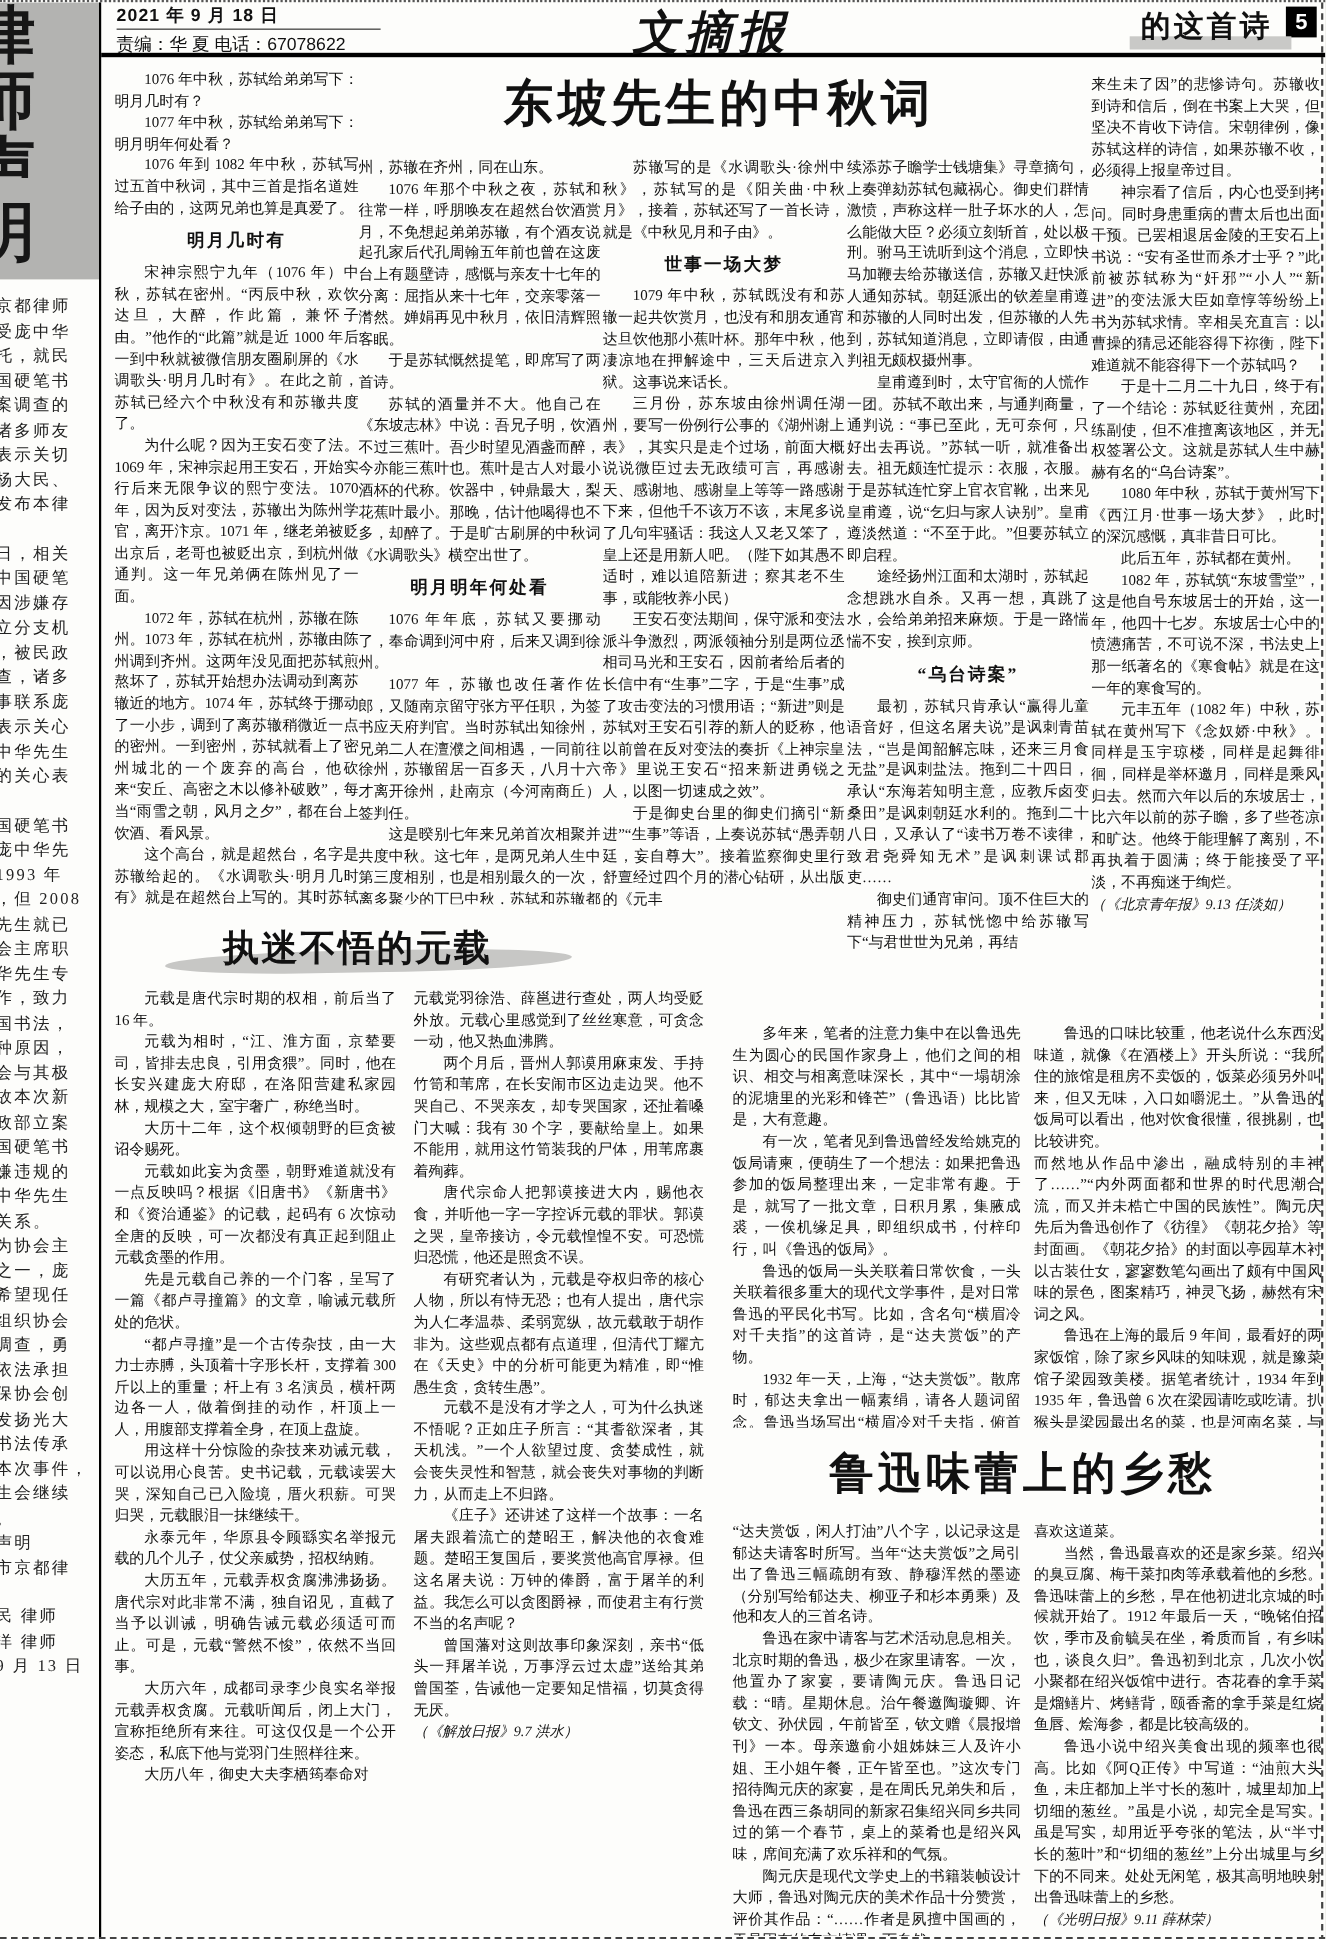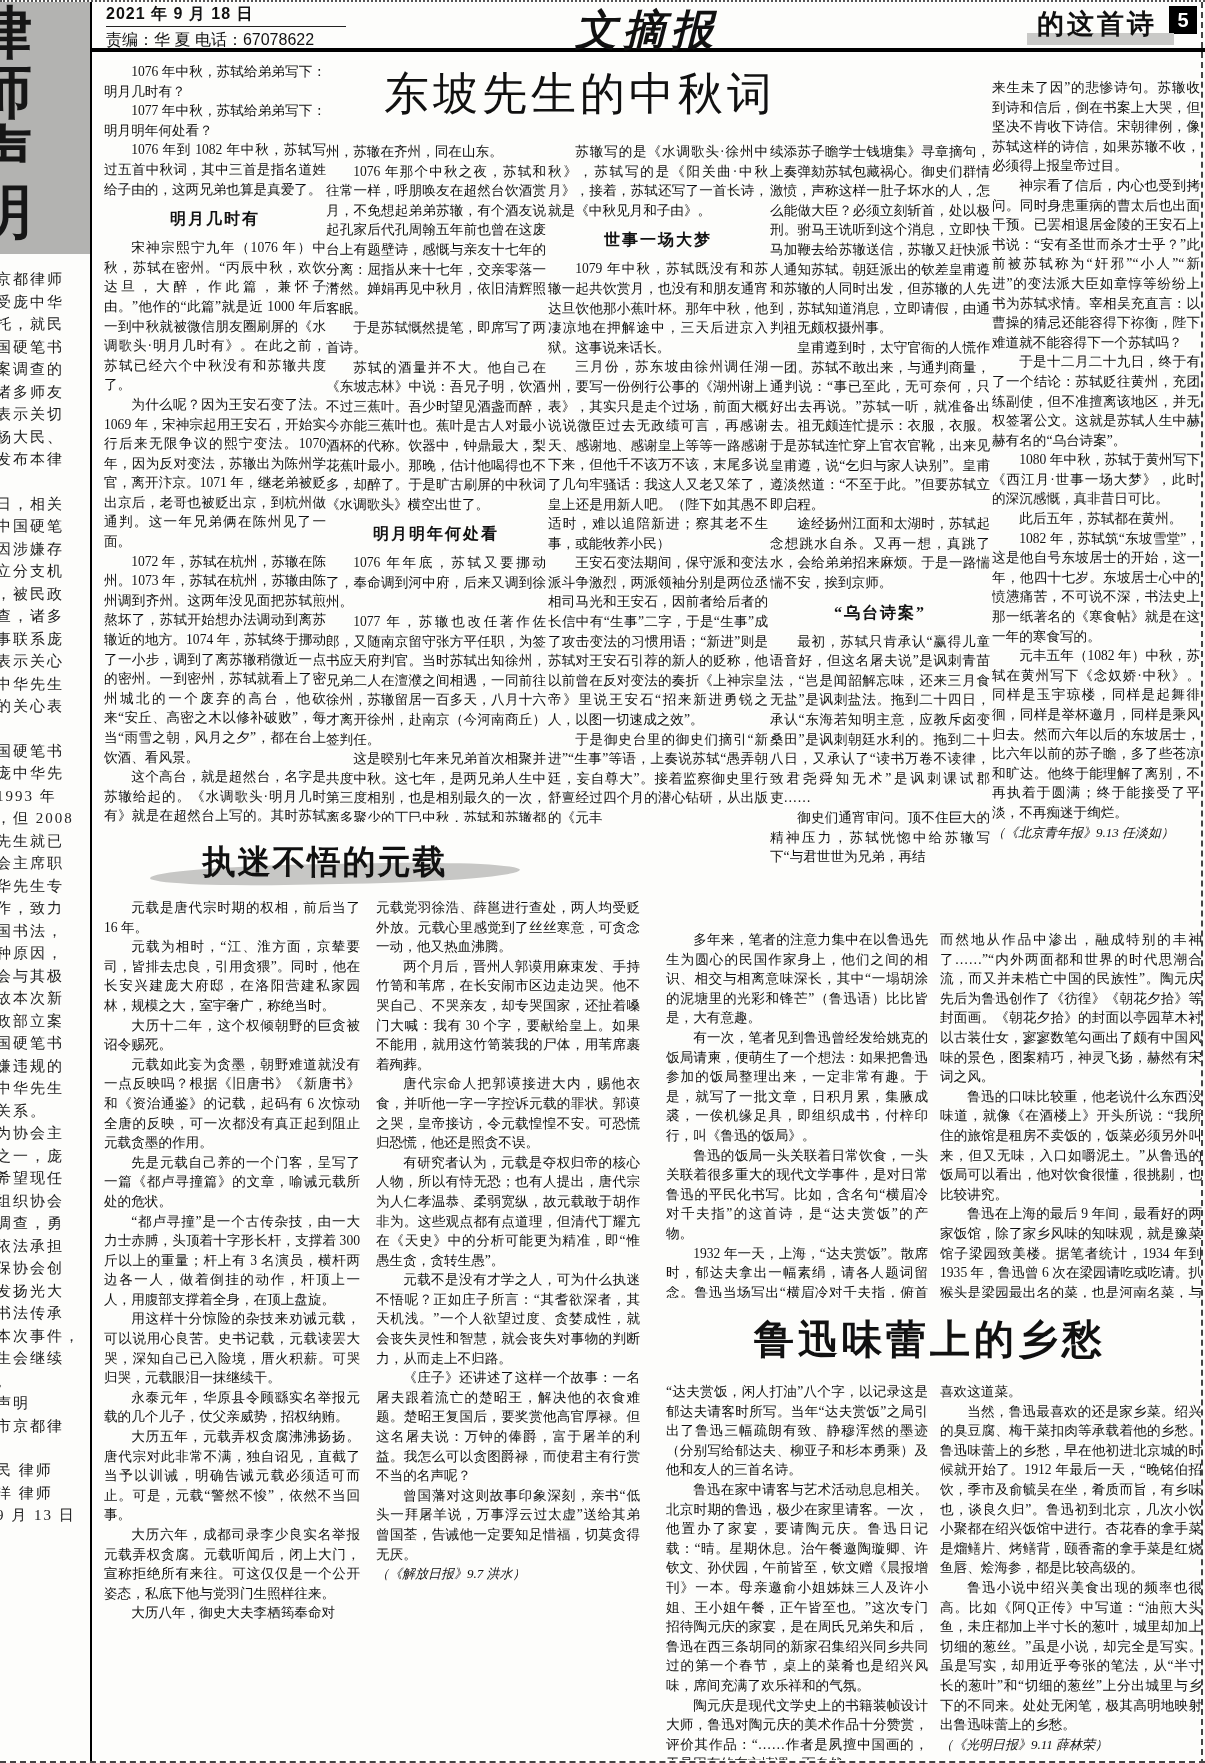--- a/index.html
+++ b/index.html
@@ -31,22 +31,22 @@
         display:flex;align-items:center;justify-content:center;margin-left:8px;
         font-family:"Liberation Sans","DejaVu Sans",sans-serif;}
   
   .col{position:absolute;overflow:hidden;text-align:justify;}
   .col p{margin:0;}
   .para{font-size:13.6px;line-height:19.6px;text-indent:2em;}
   .para.cont{text-indent:0;}
   .subhead{margin:10px 0 8px 0;text-align:center;font-size:16px;font-weight:bold;letter-spacing:2px;}
   .attr{font-size:13px;line-height:20px;text-align:left;font-style:italic;margin-top:2px;}
   
-  #a1-title{position:absolute;left:384px;top:62px;width:500px;
-        font-size:45px;font-weight:400;letter-spacing:4px;
+  #a1-title{position:absolute;left:404px;top:62px;width:500px;text-align:center;
+        font-size:45px;font-weight:700;letter-spacing:4px;
         font-family:"Liberation Sans","DejaVu Sans",sans-serif;}
   
   #a2-title{position:absolute;left:175px;top:838px;width:300px;text-align:center;
         font-size:33px;font-weight:900;letter-spacing:2px;z-index:2;
         font-family:"Liberation Sans","DejaVu Sans",sans-serif;}
   #a2-swoosh{position:absolute;left:150px;top:862px;width:370px;height:20px;background:#c7c7c5;
         border-radius:50% 40% 50% 40%/60% 50% 60% 50%;transform:rotate(-1deg);z-index:1;}
   
   #a3-title{position:absolute;left:680px;top:1310px;width:500px;text-align:center;
         font-size:40px;font-weight:900;letter-spacing:4px;
@@ -169,21 +169,21 @@
       <p class="para">于是御史台里的御史们摘引“新进”“生事”等语，上奏说苏轼“愚弄朝廷，妄自尊大”。接着监察御史里行舒亶经过四个月的潜心钻研，从出版的《元丰</p>
     </div>
   <div class="col" style="left:770px;top:140px;width:220px;height:752px;">
       <p class="para cont">续添苏子瞻学士钱塘集》寻章摘句，上奏弹劾苏轼包藏祸心。御史们群情激愤，声称这样一肚子坏水的人，怎么能做大臣？必须立刻斩首，处以极刑。驸马王诜听到这个消息，立即快马加鞭去给苏辙送信，苏辙又赶快派人通知苏轼。朝廷派出的钦差皇甫遵和苏辙的人同时出发，但苏辙的人先到，苏轼知道消息，立即请假，由通判祖无颇权摄州事。</p>
       <p class="para">皇甫遵到时，太守官衙的人慌作一团。苏轼不敢出来，与通判商量，通判说：“事已至此，无可奈何，只好出去再说。”苏轼一听，就准备出去。祖无颇连忙提示：衣服，衣服。于是苏轼连忙穿上官衣官靴，出来见皇甫遵，说“乞归与家人诀别”。皇甫遵淡然道：“不至于此。”但要苏轼立即启程。</p>
       <p class="para">途经扬州江面和太湖时，苏轼起念想跳水自杀。又再一想，真跳了水，会给弟弟招来麻烦。于是一路惴惴不安，挨到京师。</p>
       <h3 class="subhead" style="margin: 10px 0px 8px;">“乌台诗案”</h3>
       <p class="para">最初，苏轼只肯承认“赢得儿童语音好，但这名屠夫说”是讽刺青苗法，“岂是闻韶解忘味，还来三月食无盐”是讽刺盐法。拖到二十四日，承认“东海若知明主意，应教斥卤变桑田”是讽刺朝廷水利的。拖到二十八日，又承认了“读书万卷不读律，致君尧舜知无术”是讽刺课试郡吏……</p>
       <p class="para">御史们通宵审问。顶不住巨大的精神压力，苏轼恍惚中给苏辙写下“与君世世为兄弟，再结</p>
     </div>
-  <div class="col" style="left:992px;top:76px;width:208px;height:832px;">
+  <div class="col" style="left:992px;top:65px;width:208px;height:832px;">
       <p class="para cont">来生未了因”的悲惨诗句。苏辙收到诗和信后，倒在书案上大哭，但坚决不肯收下诗信。宋朝律例，像苏轼这样的诗信，如果苏辙不收，必须得上报皇帝过目。</p>
       <p class="para">神宗看了信后，内心也受到拷问。同时身患重病的曹太后也出面干预。已罢相退居金陵的王安石上书说：“安有圣世而杀才士乎？”此前被苏轼称为“奸邪”“小人”“新进”的变法派大臣如章惇等纷纷上书为苏轼求情。宰相吴充直言：以曹操的猜忌还能容得下祢衡，陛下难道就不能容得下一个苏轼吗？</p>
       <p class="para">于是十二月二十九日，终于有了一个结论：苏轼贬往黄州，充团练副使，但不准擅离该地区，并无权签署公文。这就是苏轼人生中赫赫有名的“乌台诗案”。</p>
       <p class="para">1080 年中秋，苏轼于黄州写下《西江月·世事一场大梦》，此时的深沉感慨，真非昔日可比。</p>
       <p class="para">此后五年，苏轼都在黄州。</p>
       <p class="para">1082 年，苏轼筑“东坡雪堂”，这是他自号东坡居士的开始，这一年，他四十七岁。东坡居士心中的愤懑痛苦，不可说不深，书法史上那一纸著名的《寒食帖》就是在这一年的寒食写的。</p>
       <p class="para">元丰五年（1082 年）中秋，苏轼在黄州写下《念奴娇·中秋》。同样是玉宇琼楼，同样是起舞徘徊，同样是举杯邀月，同样是乘风归去。然而六年以后的东坡居士，比六年以前的苏子瞻，多了些苍凉和旷达。他终于能理解了离别，不再执着于圆满；终于能接受了平淡，不再痴迷于绚烂。</p>
       <p class="attr">（《北京青年报》9.13 任淡如）</p>
     </div>
 
@@ -213,22 +213,22 @@
       <p class="attr">（《解放日报》9.7 洪水）</p>
     </div>
 
   <div class="col" style="left:666px;top:928px;width:262px;height:368px;">
       <p class="para">多年来，笔者的注意力集中在以鲁迅先生为圆心的民国作家身上，他们之间的相识、相交与相离意味深长，其中“一塌胡涂的泥塘里的光彩和锋芒”（鲁迅语）比比皆是，大有意趣。</p>
       <p class="para">有一次，笔者见到鲁迅曾经发给姚克的饭局请柬，便萌生了一个想法：如果把鲁迅参加的饭局整理出来，一定非常有趣。于是，就写了一批文章，日积月累，集腋成裘，一俟机缘足具，即组织成书，付梓印行，叫《鲁迅的饭局》。</p>
       <p class="para">鲁迅的饭局一头关联着日常饮食，一头关联着很多重大的现代文学事件，是对日常鲁迅的平民化书写。比如，含名句“横眉冷对千夫指”的这首诗，是“达夫赏饭”的产物。</p>
       <p class="para">1932 年一天，上海，“达夫赏饭”。散席时，郁达夫拿出一幅素绢，请各人题词留念。鲁迅当场写出“横眉冷对千夫指，俯首甘为孺子牛”赠郁达夫，字的上角写有</p>
     </div>
   <div class="col" style="left:940px;top:928px;width:262px;height:368px;">
+      <p class="para">鲁迅的口味比较重，他老说什么东西没味道，就像《在酒楼上》开头所说：“我所住的旅馆是租房不卖饭的，饭菜必须另外叫来，但又无味，入口如嚼泥土。”从鲁迅的饭局可以看出，他对饮食很懂，很挑剔，也比较讲究。</p>
       <p class="para cont">而然地从作品中渗出，融成特别的丰神了……”“内外两面都和世界的时代思潮合流，而又并未梏亡中国的民族性”。陶元庆先后为鲁迅创作了《彷徨》《朝花夕拾》等封面画。《朝花夕拾》的封面以亭园草木衬以古装仕女，寥寥数笔勾画出了颇有中国风味的景色，图案精巧，神灵飞扬，赫然有宋词之风。</p>
-      <p class="para">鲁迅的口味比较重，他老说什么东西没味道，就像《在酒楼上》开头所说：“我所住的旅馆是租房不卖饭的，饭菜必须另外叫来，但又无味，入口如嚼泥土。”从鲁迅的饭局可以看出，他对饮食很懂，很挑剔，也比较讲究。</p>
       <p class="para">鲁迅在上海的最后 9 年间，最看好的两家饭馆，除了家乡风味的知味观，就是豫菜馆子梁园致美楼。据笔者统计，1934 年到 1935 年，鲁迅曾 6 次在梁园请吃或吃请。扒猴头是梁园最出名的菜，也是河南名菜，与熊掌、海参、鱼翅比肩，鲁迅很</p>
     </div>
   <h2 id="a3-title" style="margin:0;">鲁迅味蕾上的乡愁</h2>
   <div class="col" style="left:666px;top:1380px;width:262px;height:378px;">
       <p class="para cont">“达夫赏饭，闲人打油”八个字，以记录这是郁达夫请客时所写。当年“达夫赏饭”之局引出了鲁迅三幅疏朗有致、静穆浑然的墨迹（分别写给郁达夫、柳亚子和杉本勇乘）及他和友人的三首名诗。</p>
       <p class="para">鲁迅在家中请客与艺术活动息息相关。北京时期的鲁迅，极少在家里请客。一次，他置办了家宴，要请陶元庆。鲁迅日记载：“晴。星期休息。治午餐邀陶璇卿、许钦文、孙伏园，午前皆至，钦文赠《晨报增刊》一本。母亲邀俞小姐姊妹三人及许小姐、王小姐午餐，正午皆至也。”这次专门招待陶元庆的家宴，是在周氏兄弟失和后，鲁迅在西三条胡同的新家召集绍兴同乡共同过的第一个春节，桌上的菜肴也是绍兴风味，席间充满了欢乐祥和的气氛。</p>
       <p class="para">陶元庆是现代文学史上的书籍装帧设计大师，鲁迅对陶元庆的美术作品十分赞赏，评价其作品：“……作者是夙擅中国画的，于是固有的东方情调，而自然</p>
     </div>
   <div class="col" style="left:940px;top:1380px;width:262px;height:378px;">
       <p class="para cont">喜欢这道菜。</p>

